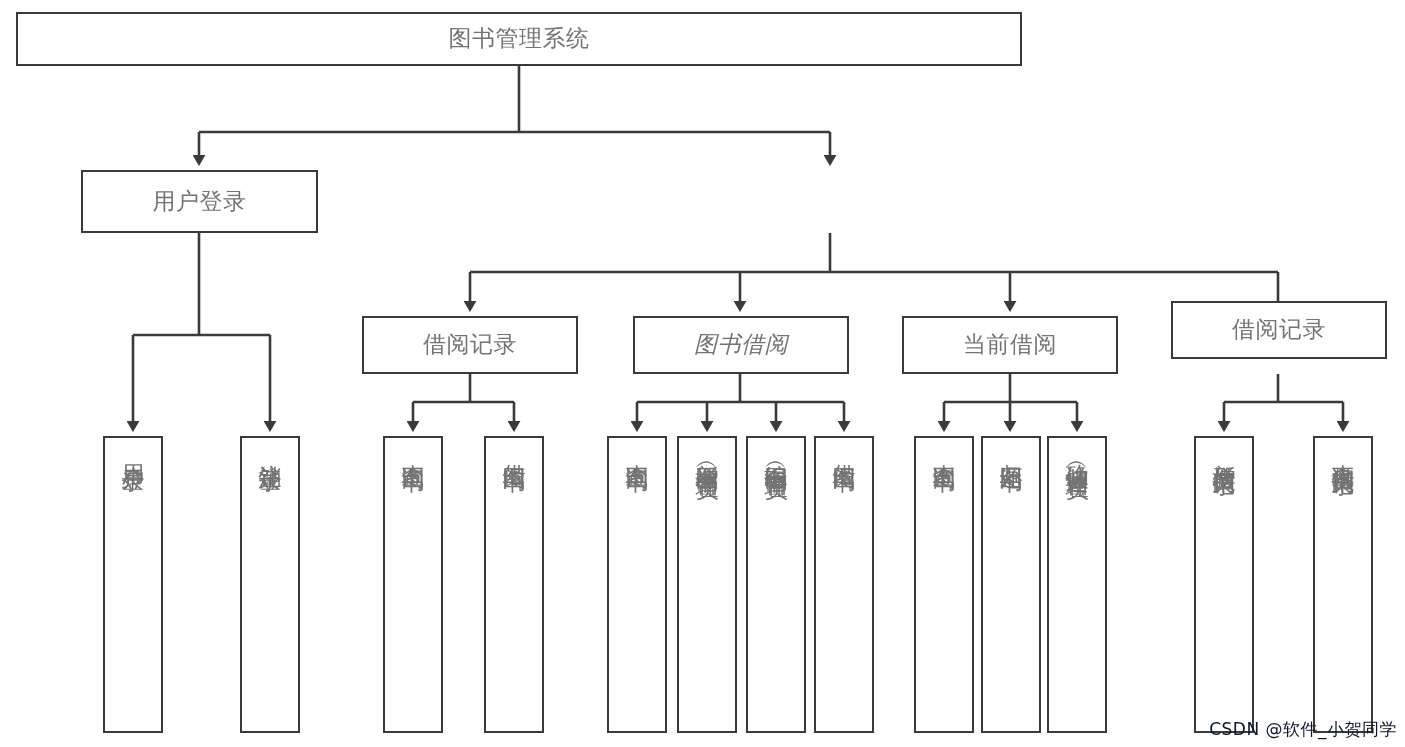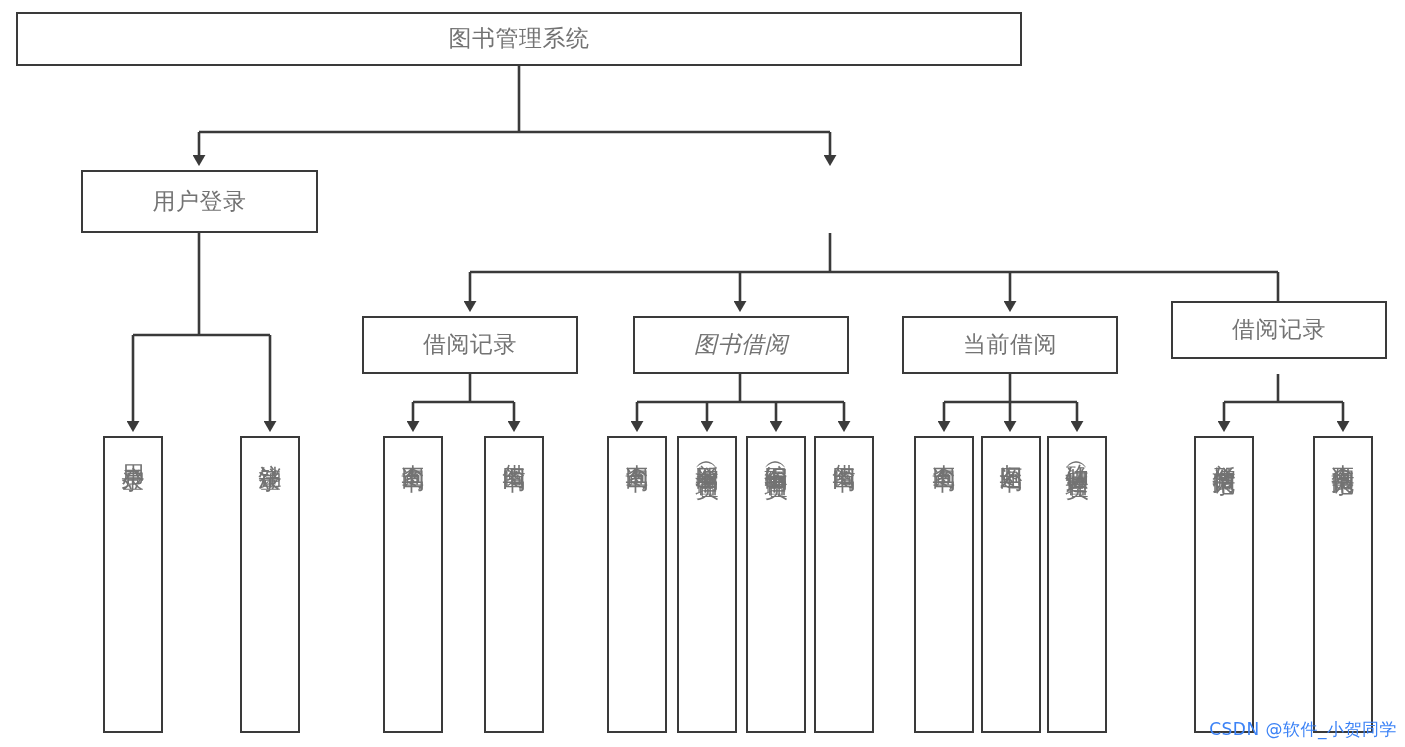--- a/index.html
+++ b/index.html
@@ -61,21 +61,21 @@
     font-size: 23px;
     letter-spacing: 2px;
     line-height: 1;
     white-space: nowrap;
   }
   .watermark {
     position: absolute;
     right: 8px;
     bottom: 6px;
     font-size: 17px;
-    color: #3b82f6;
+    color: #0f172a;
     letter-spacing: 0.5px;
     white-space: nowrap;
   }
 </style>
 </head>
 <body>
 
 <div id="canvas">
 
   <svg class="edges" viewBox="0 0 1405 747" width="1405" height="747" xmlns="http://www.w3.org/2000/svg">

